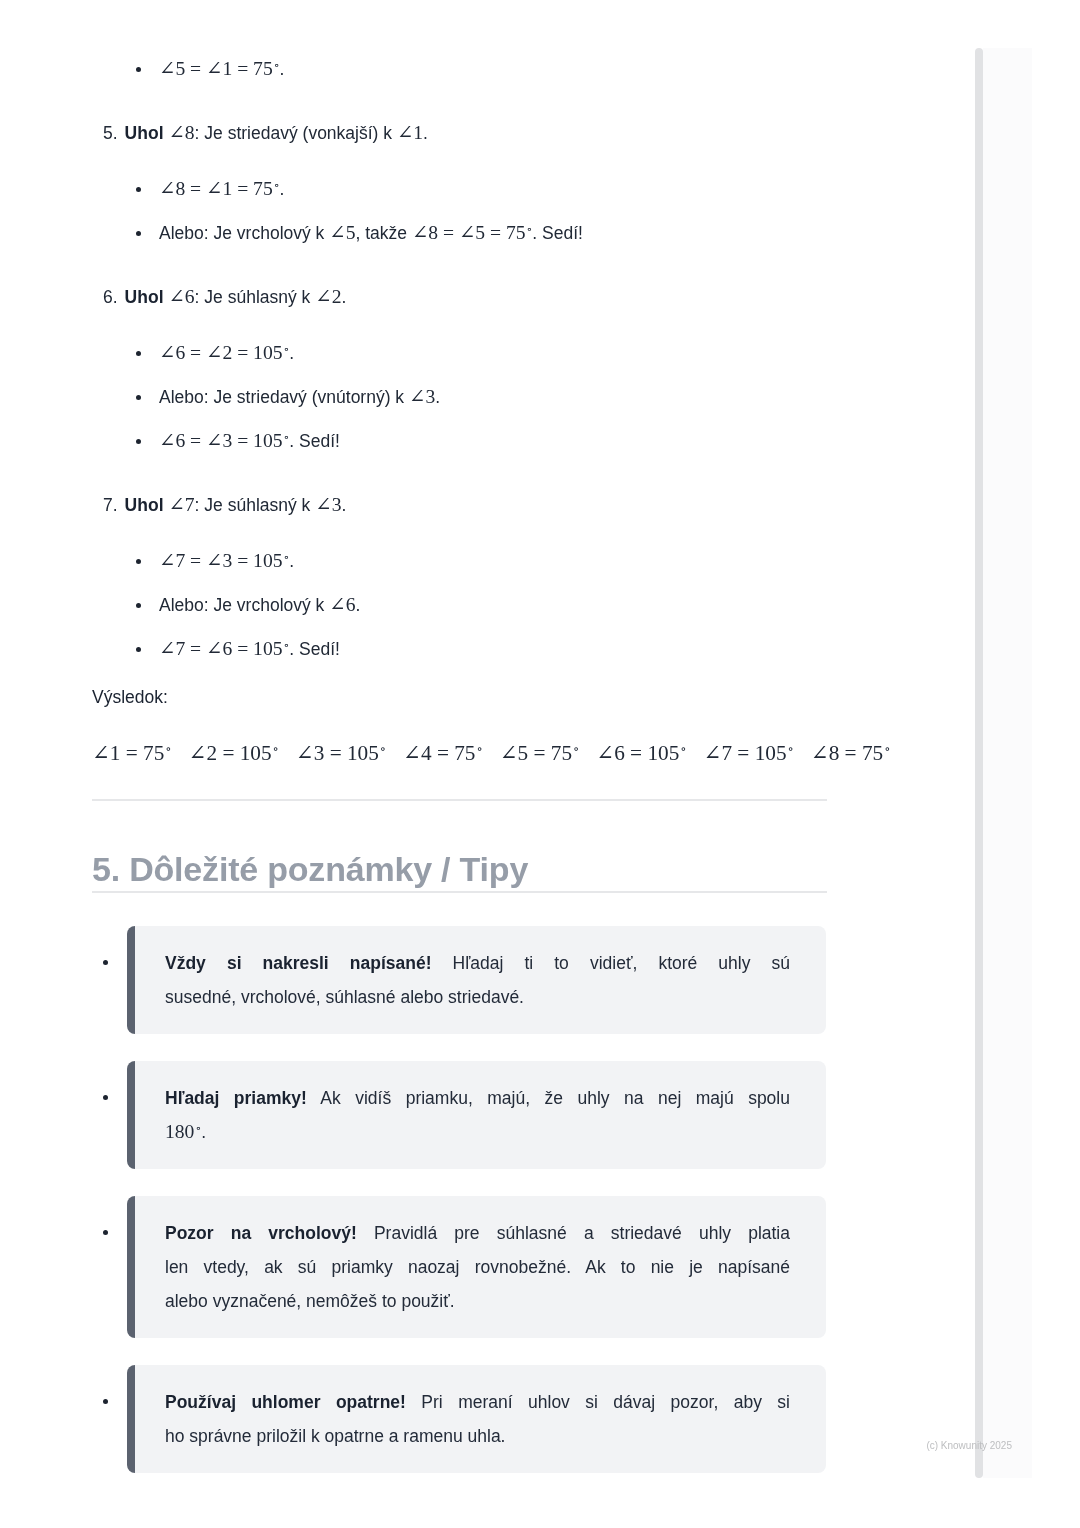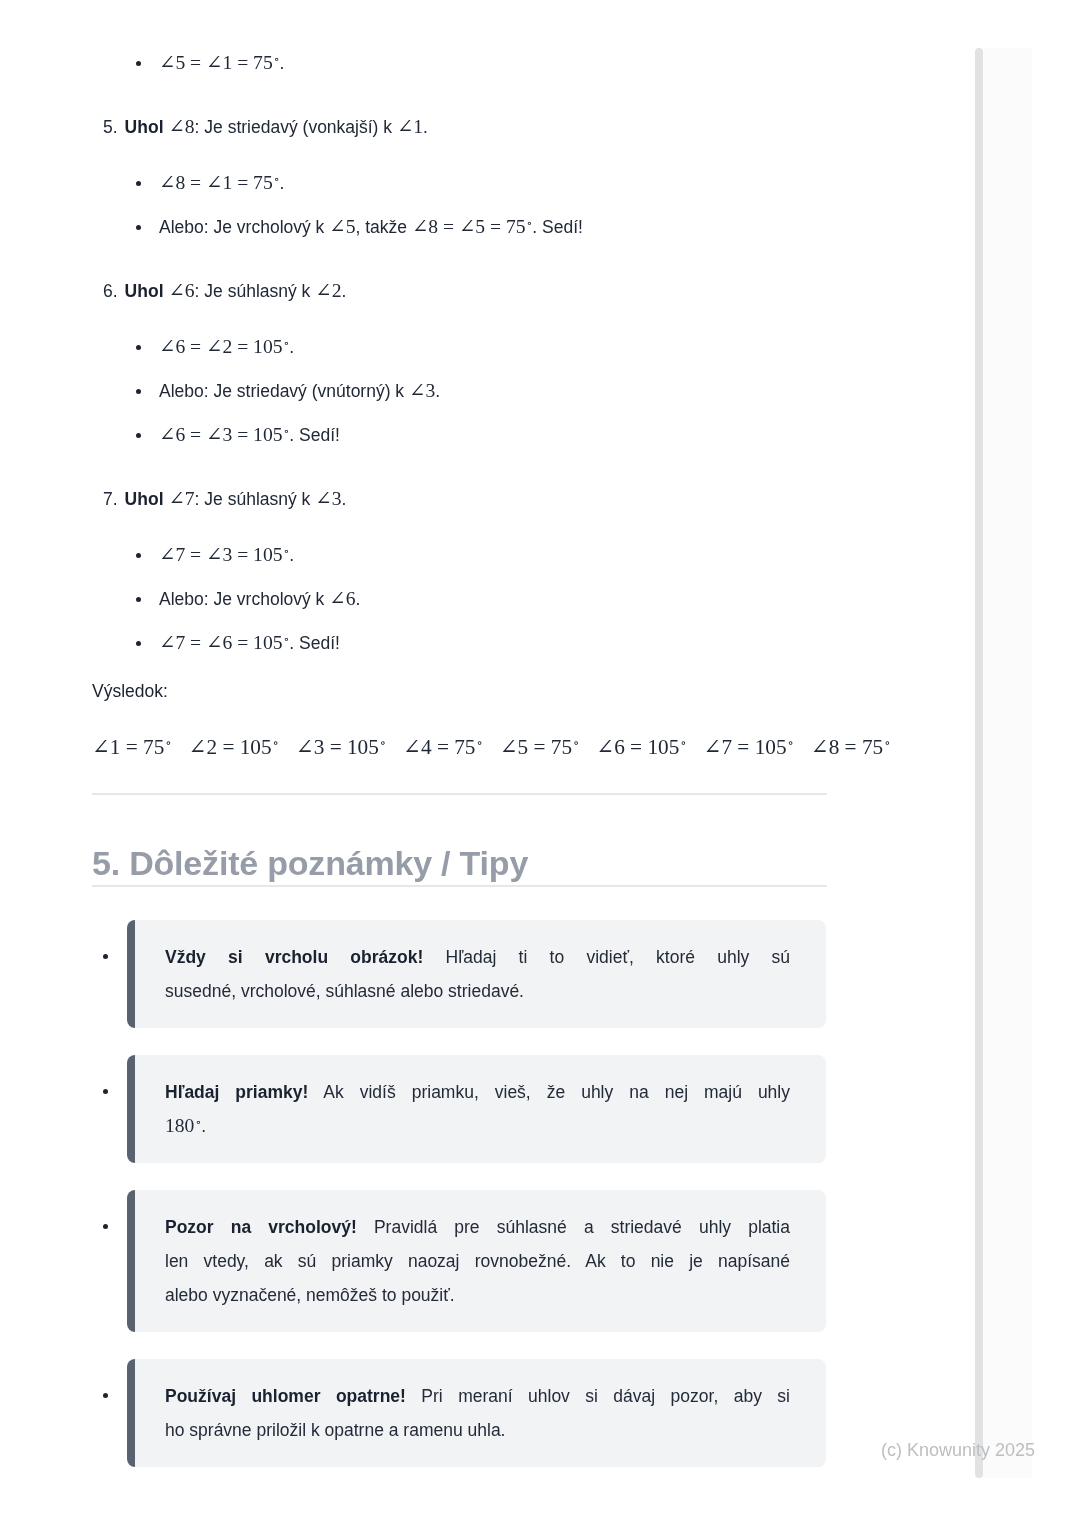--- a/index.html
+++ b/index.html
@@ -38,21 +38,21 @@
   .b{font-weight:700;color:var(--bold_text);}
   .i{}
   
   .bullets{list-style:none;margin-top:28px;}
   .bullets li{position:relative;padding-left:67px;}
   .bullets li + li{margin-top:16px;}
   .bullets .dot{
     position:absolute;left:44px;top:12px;width:5px;height:5px;border-radius:50%;
     background:#1d2430;
   }
-  .bullets.first{margin-top:3px;}
+  .bullets.first{margin-top:9px;}
   
   .num-item{margin-top:36px;padding-left:11px;}
   .num-item .num{margin-right:7px;}
   
   .para-bold{margin-top:20px;font-weight:400;color:var(--bold_text);}
   .result{margin-top:28px;line-height:30px;}
   .result .res-part{margin-right:17px;font-size:19px;}
   .result .res-part:last-child{margin-right:0;}
   
   .divider{margin-top:30px;height:2px;background:var(--divider);border:none;}
@@ -76,22 +76,22 @@
     border-left:8px solid var(--callout_border);
     border-radius:8px;
     padding:20px 36px 20px 30px;
     line-height:34px;
     color:#232b39;
   }
   .tip-line{text-align:justify;}
   .tip-line.jl{text-align-last:justify;}
   
   .footer{
-    position:absolute;top:1440px;right:45px;
-    font-size:18px;color:var(--footer_text);z-index:3;
+    position:absolute;top:1440px;right:68px;
+    font-size:10px;color:var(--footer_text);z-index:3;
   }
   .scroll-track{
     position:absolute;left:983px;top:48px;width:49px;height:1430px;
     background:var(--track);z-index:1;
   }
   .scroll-thumb{
     position:absolute;left:975px;top:48px;width:8px;height:1430px;
     background:var(--scrollbar);border-radius:4px;z-index:2;
   }
 </style>
@@ -121,28 +121,28 @@
         <li><span class="dot"></span><span class="math">∠7 = ∠6 = 105<sup class="deg">∘</sup></span><span>. Sedí!</span></li>
       </ul>
       <div class="para-bold">Výsledok:</div>
       <div class="result"><span class="res-part"><span class="math">∠1 = 75<sup class="deg">∘</sup></span></span><span class="res-part"><span class="math">∠2 = 105<sup class="deg">∘</sup></span></span><span class="res-part"><span class="math">∠3 = 105<sup class="deg">∘</sup></span></span><span class="res-part"><span class="math">∠4 = 75<sup class="deg">∘</sup></span></span><span class="res-part"><span class="math">∠5 = 75<sup class="deg">∘</sup></span></span><span class="res-part"><span class="math">∠6 = 105<sup class="deg">∘</sup></span></span><span class="res-part"><span class="math">∠7 = 105<sup class="deg">∘</sup></span></span><span class="res-part"><span class="math">∠8 = 75<sup class="deg">∘</sup></span></span></div>
       <div class="divider"></div>
       <h2 class="section-heading">5. Dôležité poznámky / Tipy</h2>
       <ul class="tips">
         <li>
           <span class="dot"></span>
           <div class="callout">
-            <div class="tip-line jl"><span class="b">Vždy si vrcholu obrázok!</span><span> Hľadaj ti to vidieť, ktoré uhly sú</span></div>
+            <div class="tip-line jl"><span class="b">Vždy si nakresli napísané!</span><span> Hľadaj ti to vidieť, ktoré uhly sú</span></div>
             <div class="tip-line"><span>susedné, vrcholové, súhlasné alebo striedavé.</span></div>
           </div>
         </li>
         <li>
           <span class="dot"></span>
           <div class="callout">
-            <div class="tip-line jl"><span class="b">Hľadaj priamky!</span><span> Ak vidíš priamku, vieš, že uhly na nej majú uhly</span></div>
+            <div class="tip-line jl"><span class="b">Hľadaj priamky!</span><span> Ak vidíš priamku, majú, že uhly na nej majú spolu</span></div>
             <div class="tip-line"><span class="math">180<sup class="deg">∘</sup></span><span>.</span></div>
           </div>
         </li>
         <li>
           <span class="dot"></span>
           <div class="callout">
             <div class="tip-line jl"><span class="b">Pozor na vrcholový!</span><span> Pravidlá pre súhlasné a striedavé uhly platia</span></div>
             <div class="tip-line jl"><span>len vtedy, ak sú priamky naozaj rovnobežné. Ak to nie je napísané</span></div>
             <div class="tip-line"><span>alebo vyznačené, nemôžeš to použiť.</span></div>
           </div>

